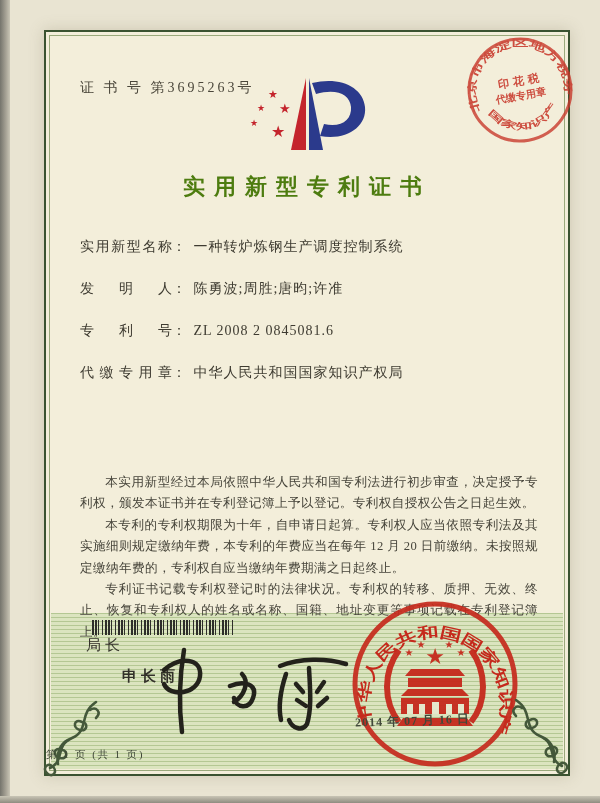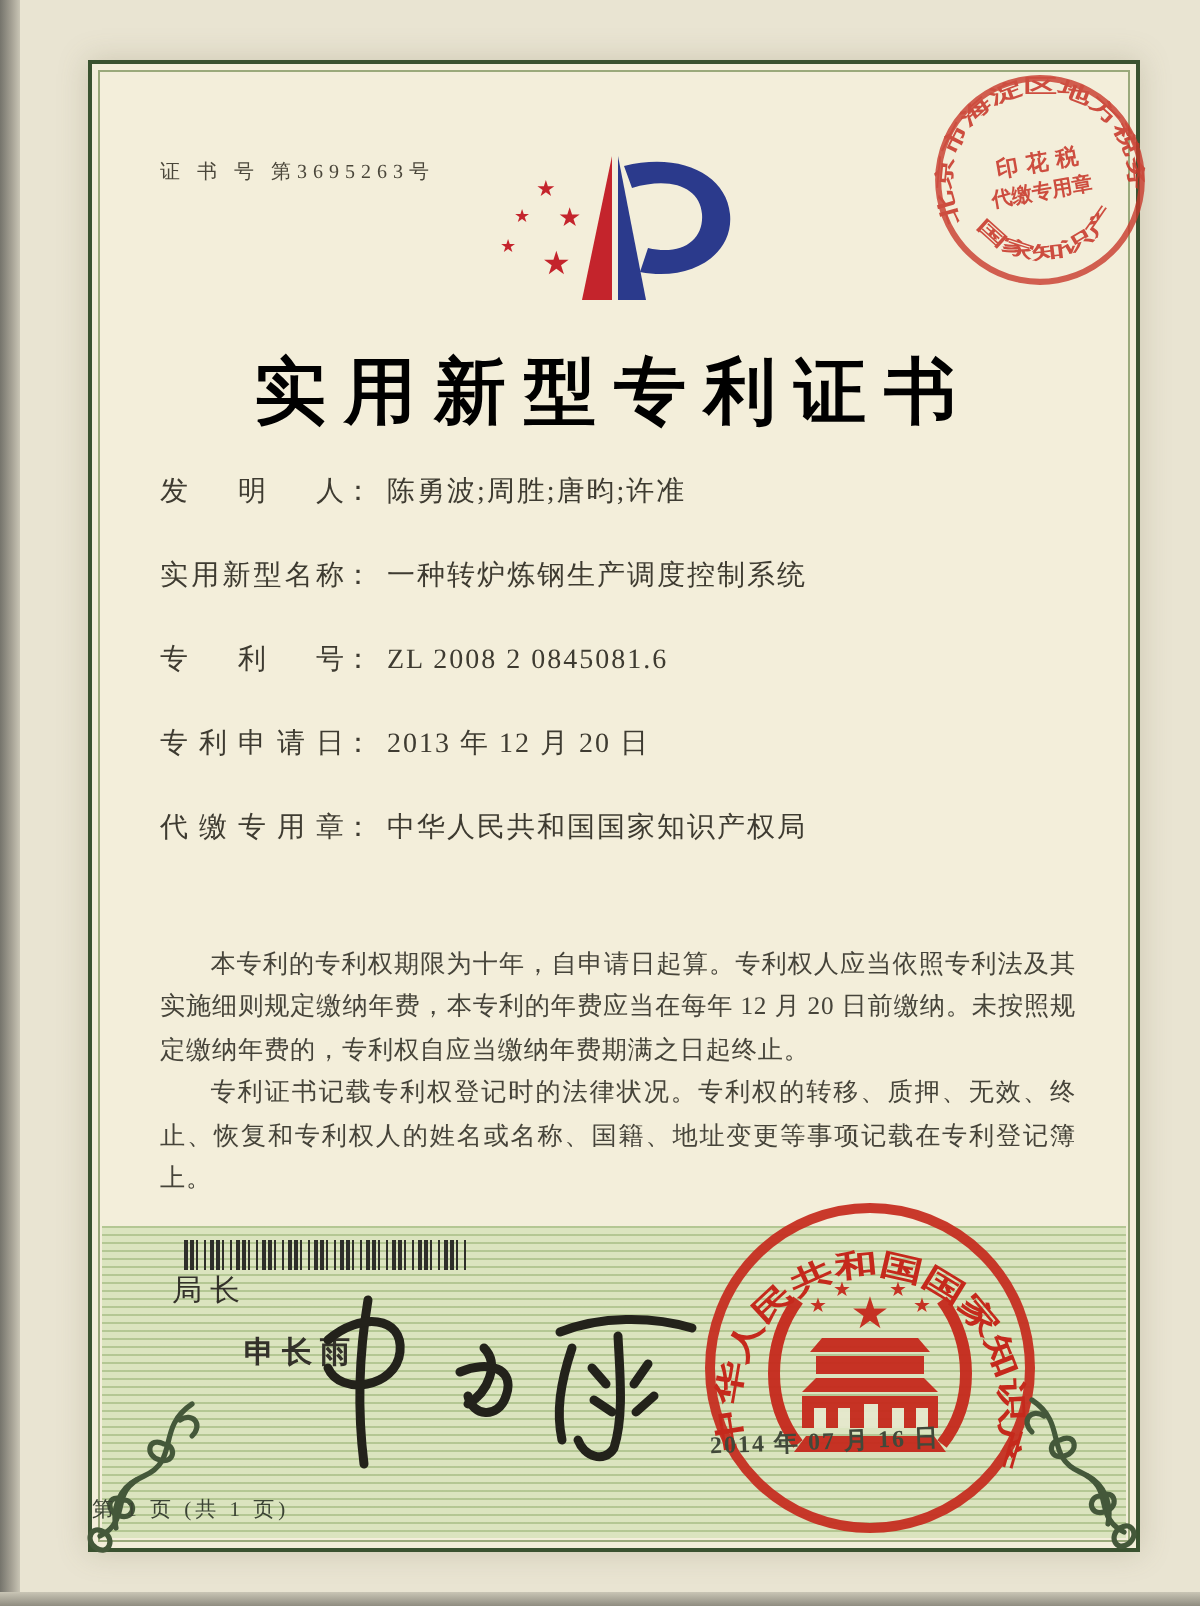--- a/index.html
+++ b/index.html
@@ -26,33 +26,33 @@
     position:absolute;inset:3px;border:1px solid #9aa97b;pointer-events:none;
   }
   .green-band{
     position:absolute;left:5px;right:5px;bottom:5px;height:156px;
     background:#dbe4bf;
     background-image:repeating-linear-gradient(180deg,
       rgba(141,170,104,.50) 0 1px, rgba(219,228,191,0) 1px 4px);
   }
   .cert-number{
     position:absolute;left:34px;top:47px;
-    font-size:10px;letter-spacing:3px;color:#4a463a;
+    font-size:14px;letter-spacing:3px;color:#4a463a;
   }
   .tax-stamp{
     position:absolute;left:418px;top:2px;width:112px;height:112px;
     transform:rotate(-10deg);opacity:.88;
   }
   .logo{
     position:absolute;left:194px;top:42px;width:134px;height:92px;
   }
   .title{
     position:absolute;left:0;top:140px;width:100%;
-    text-align:center;font-size:36px;font-weight:bold;
-    letter-spacing:9px;color:#000000;
+    text-align:center;font-size:22px;font-weight:bold;
+    letter-spacing:9px;color:#4d7c0f;
   }
   .fields{
     position:absolute;left:34px;top:204px;right:28px;
     font-size:14px;color:#3e3b31;
   }
   .field-row{margin-bottom:20px;line-height:22px;white-space:nowrap;}
   .field-label{
     display:inline-block;width:92px;
     text-align:justify;text-align-last:justify;
     vertical-align:top;
@@ -136,42 +136,39 @@
       <text x="17" y="37" font-size="9">★</text>
       <text x="10" y="52" font-size="9">★</text>
       <text x="31" y="63" font-size="16">★</text>
     </g>
   </svg>
 
   <div class="title">实用新型专利证书</div>
 
   <div class="fields">
     <div class="field-row">
+      <span class="field-label">实用新型名称</span><span class="field-colon">：</span>
+      <span class="field-value">一种转炉炼钢生产调度控制系统</span>
+    </div>
+    <div class="field-row">
       <span class="field-label">发明人</span><span class="field-colon">：</span>
       <span class="field-value">陈勇波;周胜;唐昀;许准</span>
     </div>
     <div class="field-row">
-      <span class="field-label">实用新型名称</span><span class="field-colon">：</span>
-      <span class="field-value">一种转炉炼钢生产调度控制系统</span>
-    </div>
-    <div class="field-row">
       <span class="field-label">专利号</span><span class="field-colon">：</span>
       <span class="field-value">ZL 2008 2 0845081.6</span>
     </div>
     <div class="field-row">
-      <span class="field-label">专利申请日</span><span class="field-colon">：</span>
-      <span class="field-value">2013 年 12 月 20 日</span>
-    </div>
-    <div class="field-row">
       <span class="field-label">代缴专用章</span><span class="field-colon">：</span>
       <span class="field-value">中华人民共和国国家知识产权局</span>
     </div>
   </div>
 
   <div class="body-text">
+    <p>本实用新型经过本局依照中华人民共和国专利法进行初步审查，决定授予专利权，颁发本证书并在专利登记簿上予以登记。专利权自授权公告之日起生效。</p>
     <p>本专利的专利权期限为十年，自申请日起算。专利权人应当依照专利法及其实施细则规定缴纳年费，本专利的年费应当在每年 12 月 20 日前缴纳。未按照规定缴纳年费的，专利权自应当缴纳年费期满之日起终止。</p>
     <p>专利证书记载专利权登记时的法律状况。专利权的转移、质押、无效、终止、恢复和专利权人的姓名或名称、国籍、地址变更等事项记载在专利登记簿上。</p>
   </div>
 
   <div class="barcode"></div>
 
   <div class="sig-block">
     <div>局长</div>
     <div class="sig-name">申长雨</div>
   </div>

